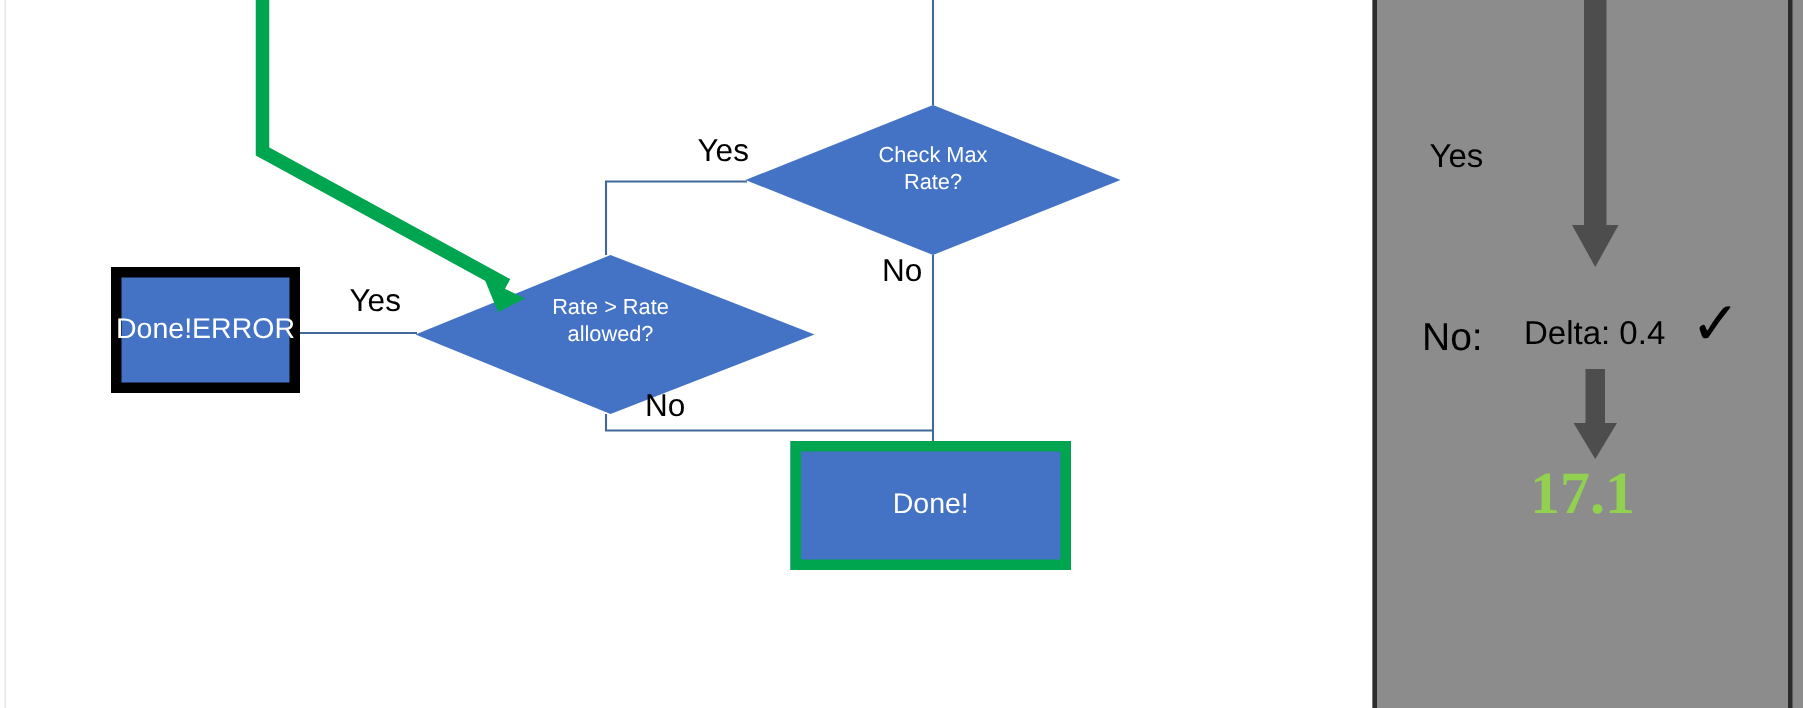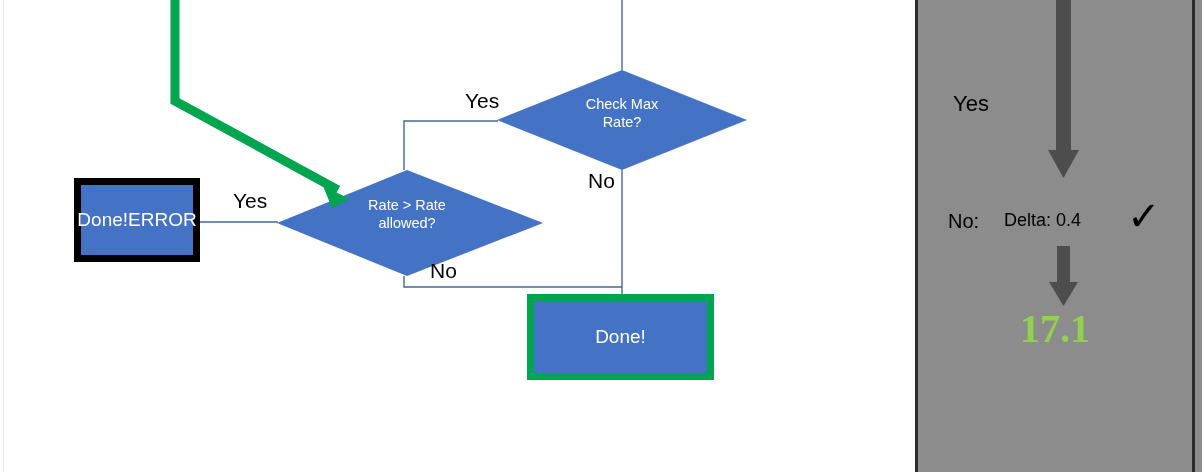--- a/index.html
+++ b/index.html
@@ -69,22 +69,22 @@
     position:absolute;left:915px;top:0;width:287px;height:472px;
     background:#8c8c8c;
   }
   #panel-border-left{position:absolute;left:0px;top:0;width:3px;height:472px;background:#2b2b2b;}
   #panel-border-right{position:absolute;left:277px;top:0;width:3px;height:472px;background:#2b2b2b;}
 
   .panel-text{
     position:absolute;color:#000000;white-space:nowrap;line-height:1;
   }
   #p-yes{left:38px;top:93px;font-size:22px;}
-  #p-no{left:33px;top:211px;font-size:20px;}
-  #p-delta{left:89px;top:211px;font-size:18px;}
+  #p-no{left:33px;top:211px;font-size:26px;}
+  #p-delta{left:101px;top:211px;font-size:22px;}
   #p-check{left:212px;top:196px;font-size:40px;font-family:"DejaVu Sans", sans-serif;line-height:1;}
   #p-value{
     left:105px;top:309px;font-size:40px;font-weight:bold;color:#92d050;
     font-family:Liberation Serif, serif;
   }
   .panel-svg{position:absolute;left:0;top:0;width:287px;height:472px;}
 </style>
 </head>
 <body>
 

